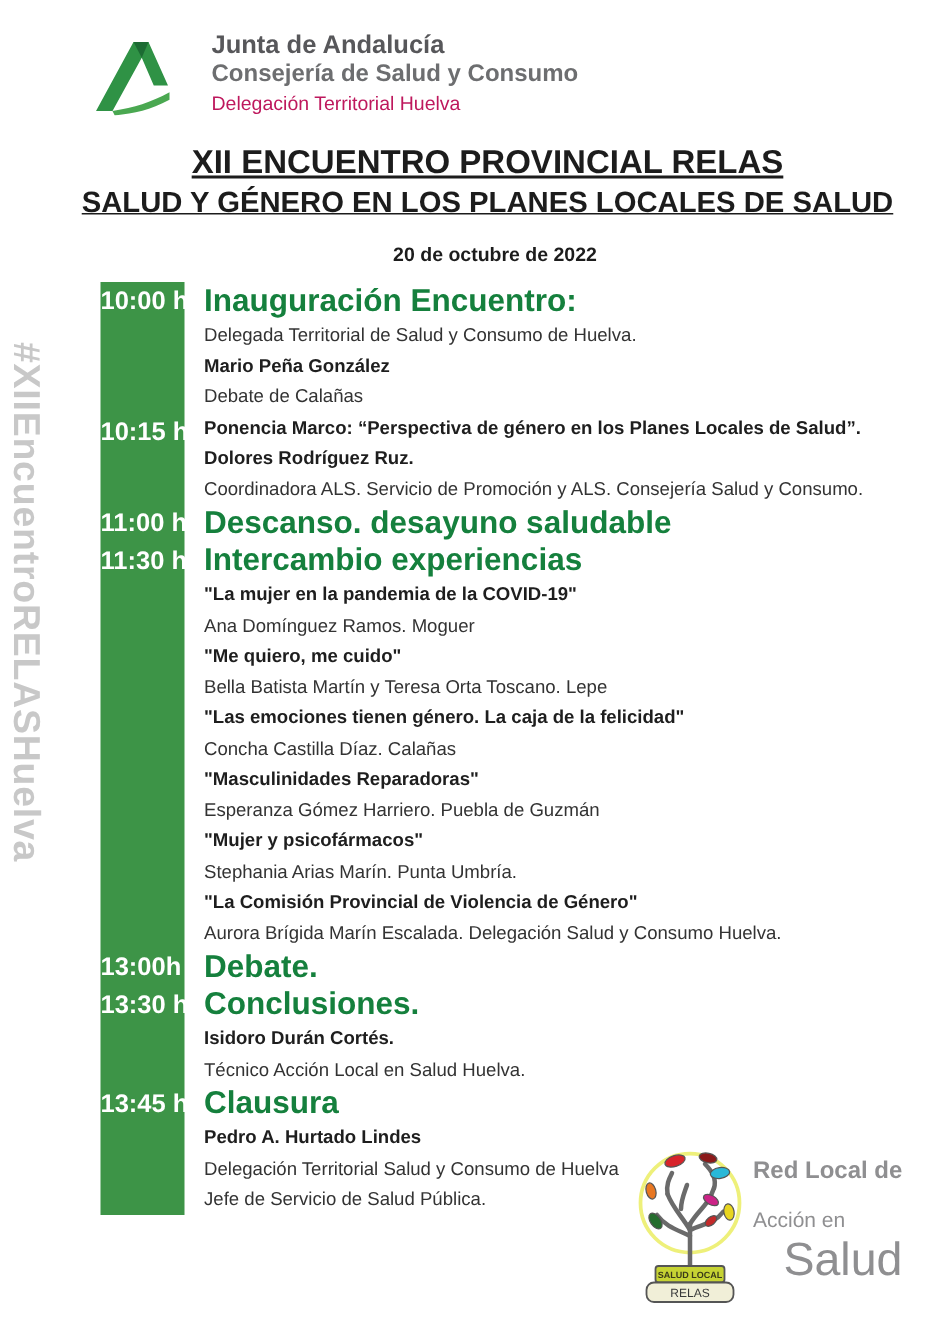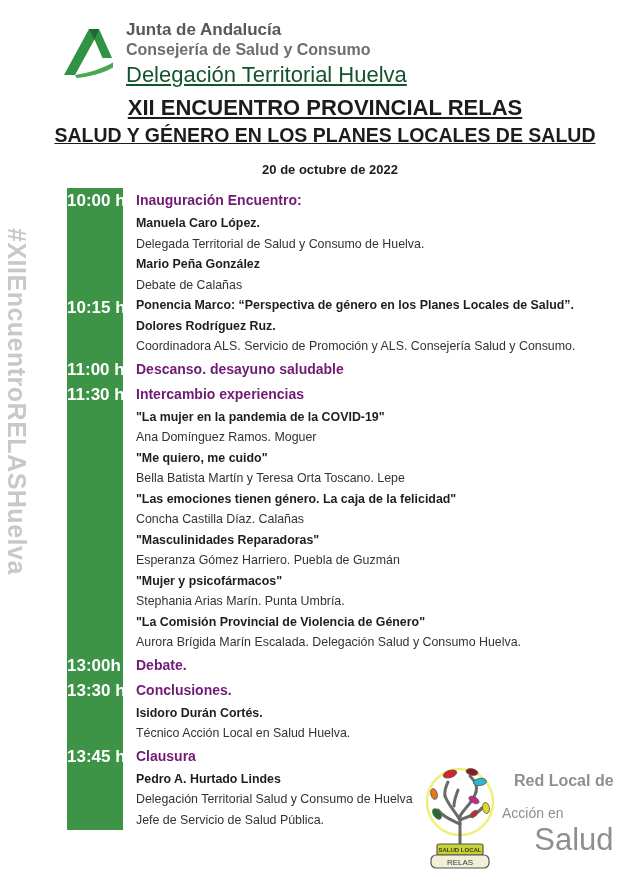--- a/index.html
+++ b/index.html
@@ -4,49 +4,49 @@
 <style>
   html,body{margin:0;padding:0;background:#ffffff;}
   .page{position:relative;width:625px;height:884px;background:#fff;overflow:hidden;
         font-family:"Liberation Sans",sans-serif;color:#222;}
 
   
   .hashtag{position:absolute;top:228px;left:2px;writing-mode:vertical-rl;
            font-size:25px;font-weight:700;color:#c8c8c8;letter-spacing:0.5px;}
 
   
-  .brand{position:absolute;top:17px;left:62px;display:flex;align-items:center;gap:12px;}
+  .brand{position:absolute;top:17px;left:62px;display:flex;align-items:flex-end;gap:27px;}
   .brand-a{width:52px;height:52px;flex:0 0 52px;}
   .brand-text{padding-top:3px;line-height:1.15;}
   .brand-org{font-size:17px;font-weight:700;color:#57575a;}
   .brand-dept{font-size:16px;font-weight:700;color:#6d6e70;margin-top:1px;}
-  .brand-deleg{font-size:22px;font-weight:400;color:#14532d;margin-top:3px;text-decoration:underline;}
+  .brand-deleg{font-size:13px;font-weight:400;color:#be185d;margin-top:3px;}
 
   
   .title{position:absolute;top:94px;left:40px;width:570px;text-align:center;color:#1c1c1c;text-decoration:underline;}
   .title-l1{font-size:22px;font-weight:700;line-height:1.3;}
   .title-l2{font-size:19.5px;font-weight:700;line-height:1.25;}
   .date{position:absolute;top:162px;left:20px;width:620px;text-align:center;
         font-size:13px;font-weight:700;color:#1c1c1c;}
 
   
   .schedule{position:absolute;top:188px;left:67px;width:552px;}
   .green-strip{position:absolute;left:0;top:0;width:56px;height:100%;background:#3d9447;}
   .srow{display:flex;position:relative;}
   .stime{flex:0 0 56px;width:56px;box-sizing:border-box;text-align:right;
          padding:3px 4px 0 0;color:#ffffff;font-weight:700;font-size:17px;white-space:nowrap;}
   .scontent{flex:1;padding-left:13px;min-width:0;}
-  .line-header{font-size:14px;font-weight:700;line-height:25px;color:#701a75;white-space:nowrap;}
+  .line-header{font-size:21px;font-weight:700;line-height:25px;color:#15803d;white-space:nowrap;}
   .line-bold{font-size:12.4px;font-weight:700;line-height:20.5px;color:#1e1e1e;white-space:nowrap;}
   .line-regular{font-size:12.4px;font-weight:400;line-height:20.5px;color:#333;white-space:nowrap;}
 
   
   .relas-logo{position:absolute;left:424px;top:760px;width:72px;height:114px;}
   .redlocal{position:absolute;left:502px;top:772px;color:#8f8f91;line-height:1.12;}
-  .rl-1{font-size:16px;font-weight:700;margin-left:12px;}
+  .rl-1{font-size:16px;font-weight:700;}
   .rl-2{font-size:14px;font-weight:400;margin-top:16px;}
   .rl-3{font-size:31px;font-weight:400;margin-top:1px;text-align:right;}
 </style>
 </head>
 <body>
 
 <div class="page">
 
   <div class="hashtag">#XIIEncuentroRELASHuelva</div>
 
@@ -71,21 +71,20 @@
   </div>
   <div class="date">20 de octubre de 2022</div>
 
   <div class="schedule">
     <div class="green-strip"></div>
     <div id="schedule-rows">
         <div class="srow">
           <div class="stime">10:00 h</div>
           <div class="scontent">
             <div class="line-header">Inauguración Encuentro:</div>
-            <div class="line-bold">Manuela Caro López.</div>
             <div class="line-regular">Delegada Territorial de Salud y Consumo de Huelva.</div>
             <div class="line-bold">Mario Peña González</div>
             <div class="line-regular">Debate de Calañas</div>
           </div>
         </div>
         <div class="srow">
           <div class="stime">10:15 h</div>
           <div class="scontent">
             <div class="line-bold">Ponencia Marco: “Perspectiva de género en los Planes Locales de Salud”.</div>
             <div class="line-bold">Dolores Rodríguez Ruz.</div>

